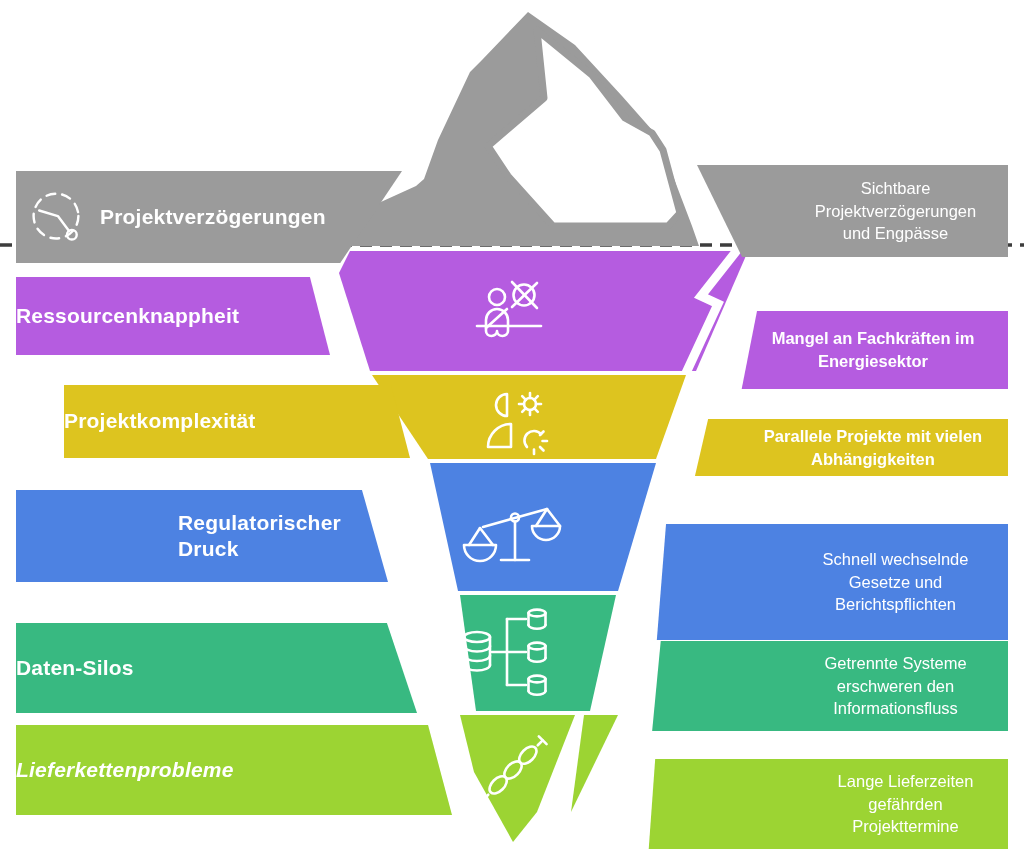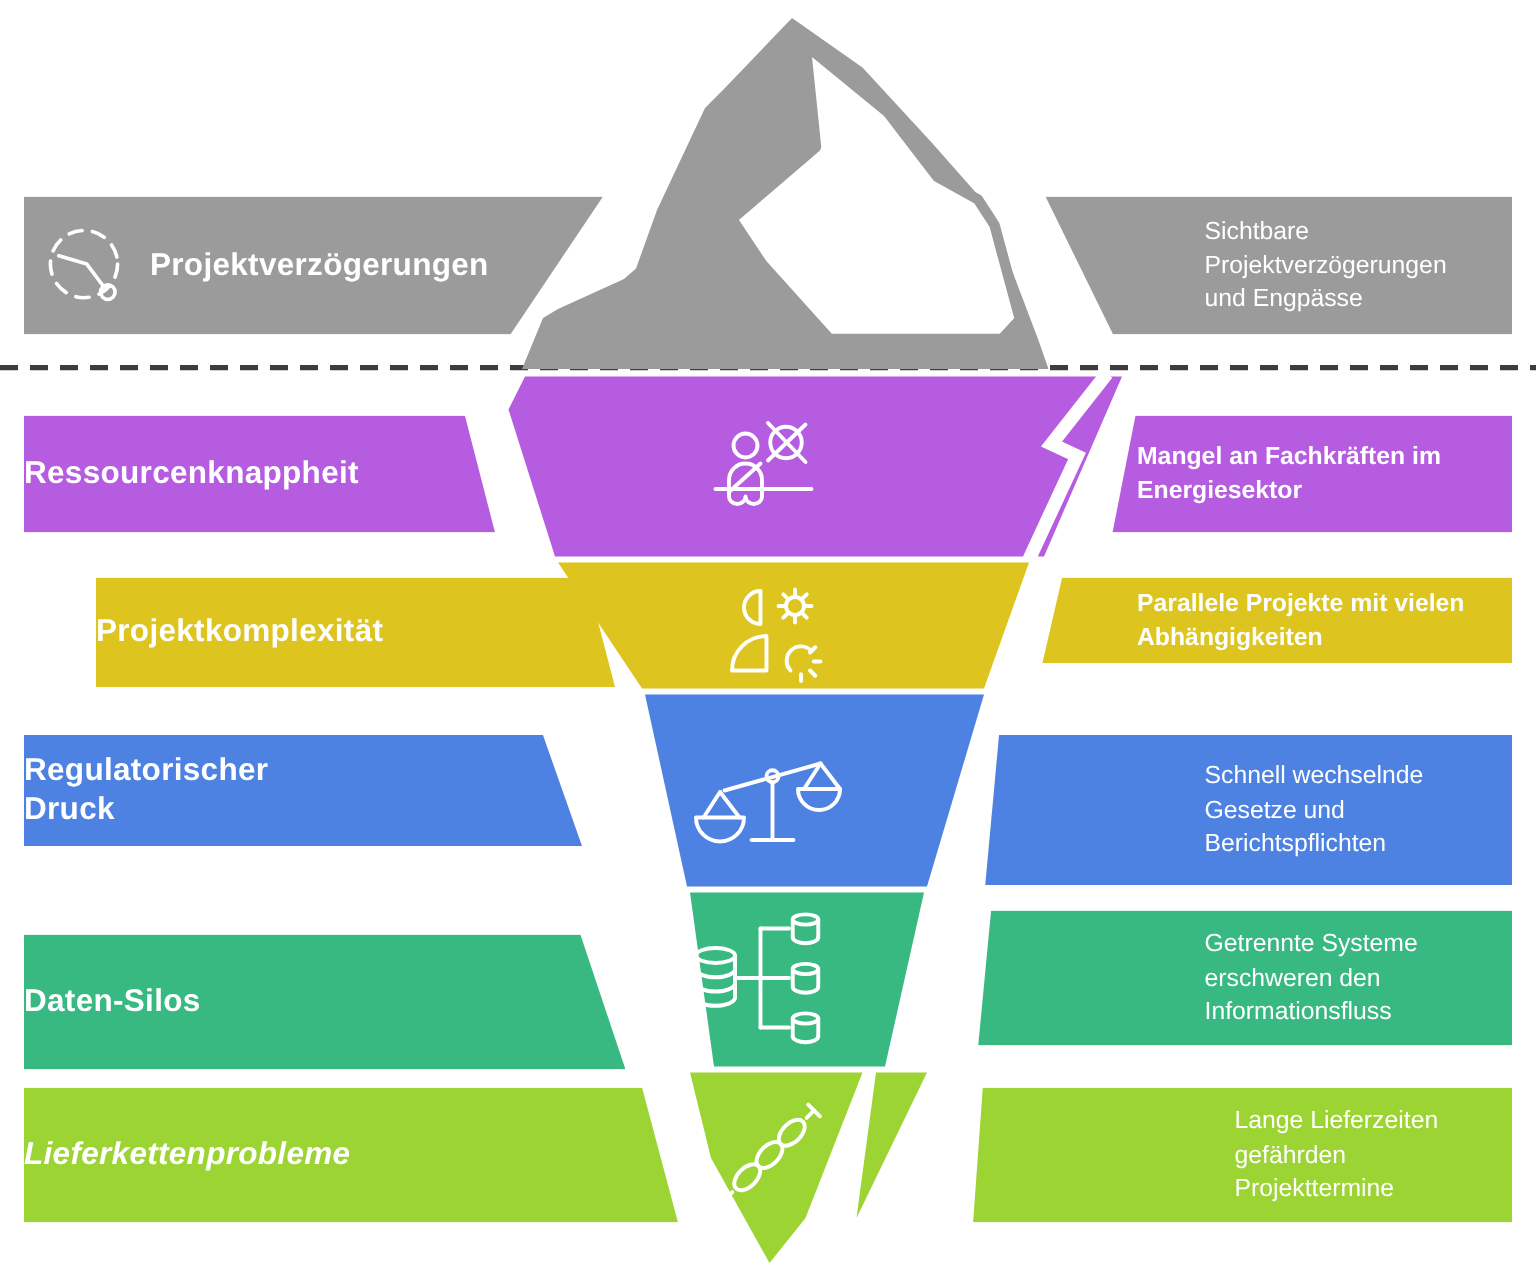--- a/index.html
+++ b/index.html
@@ -3,40 +3,40 @@
 <meta charset="utf-8">
 <style>
   html,body{margin:0;padding:0;background:#ffffff;}
   #canvas{
     position:relative;width:1024px;height:849px;overflow:hidden;background:#ffffff;
     font-family:"Liberation Sans", sans-serif;
   }
   #iceberg-svg{position:absolute;left:0;top:0;width:1024px;height:849px;}
   .band{position:absolute;display:flex;align-items:center;color:#ffffff;box-sizing:border-box;}
   .band-left{left:16px;}
-  .band-right{right:16px;justify-content:flex-end;text-align:left;padding-right:20px;}
+  .band-right{right:16px;justify-content:flex-end;text-align:center;padding-right:20px;margin-top:34px;}
   .band-label{font-size:21px;font-weight:bold;line-height:1.25;letter-spacing:.2px;}
   .band-desc{font-size:16.5px;font-weight:400;line-height:1.38;}
   .w-230{max-width:230px;font-weight:bold;} .w-185{max-width:185px;} .w-165{max-width:165px;} .w-210{max-width:210px;}
 
   
   .r0L{top:131px;height:92px;width:386px;clip-path:polygon(0 0,100% 0,84% 100%,0 100%);}
   .r0R{top:131px;height:92px;width:311px;clip-path:polygon(0 0,100% 0,100% 100%,14.5% 100%);}
   .r1L{top:277px;height:78px;width:314px;clip-path:polygon(0 0,93.6% 0,100% 100%,0 100%);}
   .r1R{top:277px;height:78px;width:269px;clip-path:polygon(6.7% 0,100% 0,100% 100%,1% 100%);}
   .r2L{top:385px;height:73px;width:346px;clip-path:polygon(0 0,94.5% 0,100% 100%,0 100%);margin-left:48px;}
   .r2R{top:385px;height:57px;width:314px;clip-path:polygon(4.5% 0,100% 0,100% 100%,.3% 100%);}
-  .r3L{top:490px;height:74px;width:372px;clip-path:polygon(0 0,93% 0,100% 100%,0 100%);}
-  .r3R{top:490px;height:100px;width:354px;clip-path:polygon(3.4% 0,100% 0,100% 100%,.8% 100%);}
+  .r3L{top:490px;height:92px;width:372px;clip-path:polygon(0 0,93% 0,100% 100%,0 100%);justify-content:flex-end;}
+  .r3R{top:490px;height:116px;width:354px;clip-path:polygon(3.4% 0,100% 0,100% 100%,.8% 100%);}
   .r4L{top:607px;height:90px;width:401px;clip-path:polygon(0 0,92.5% 0,100% 100%,0 100%);margin-top:16px;}
   .r4R{top:607px;height:90px;width:358px;clip-path:polygon(3% 0,100% 0,100% 100%,.6% 100%);}
   .r5L{top:725px;height:90px;width:436px;clip-path:polygon(0 0,94.5% 0,100% 100%,0 100%);font-style:italic;}
   .r5R{top:725px;height:90px;width:360px;clip-path:polygon(2% 0,100% 0,100% 100%,.2% 100%);}
 
-  .surface-left{padding-left:12px;}
+  .surface-left{padding-left:12px;margin-top:40px;}
   .surface-icon{width:56px;height:56px;margin-right:16px;flex:0 0 auto;}
 </style>
 </head>
 <body>
 
 <div id="canvas">
 
   <svg id="iceberg-svg" viewBox="0 0 1024 849">
 
     <line x1="0" y1="245" x2="1024" y2="245" stroke-width="3.5" stroke-dasharray="12 8" stroke="#3d3d3d"></line>

